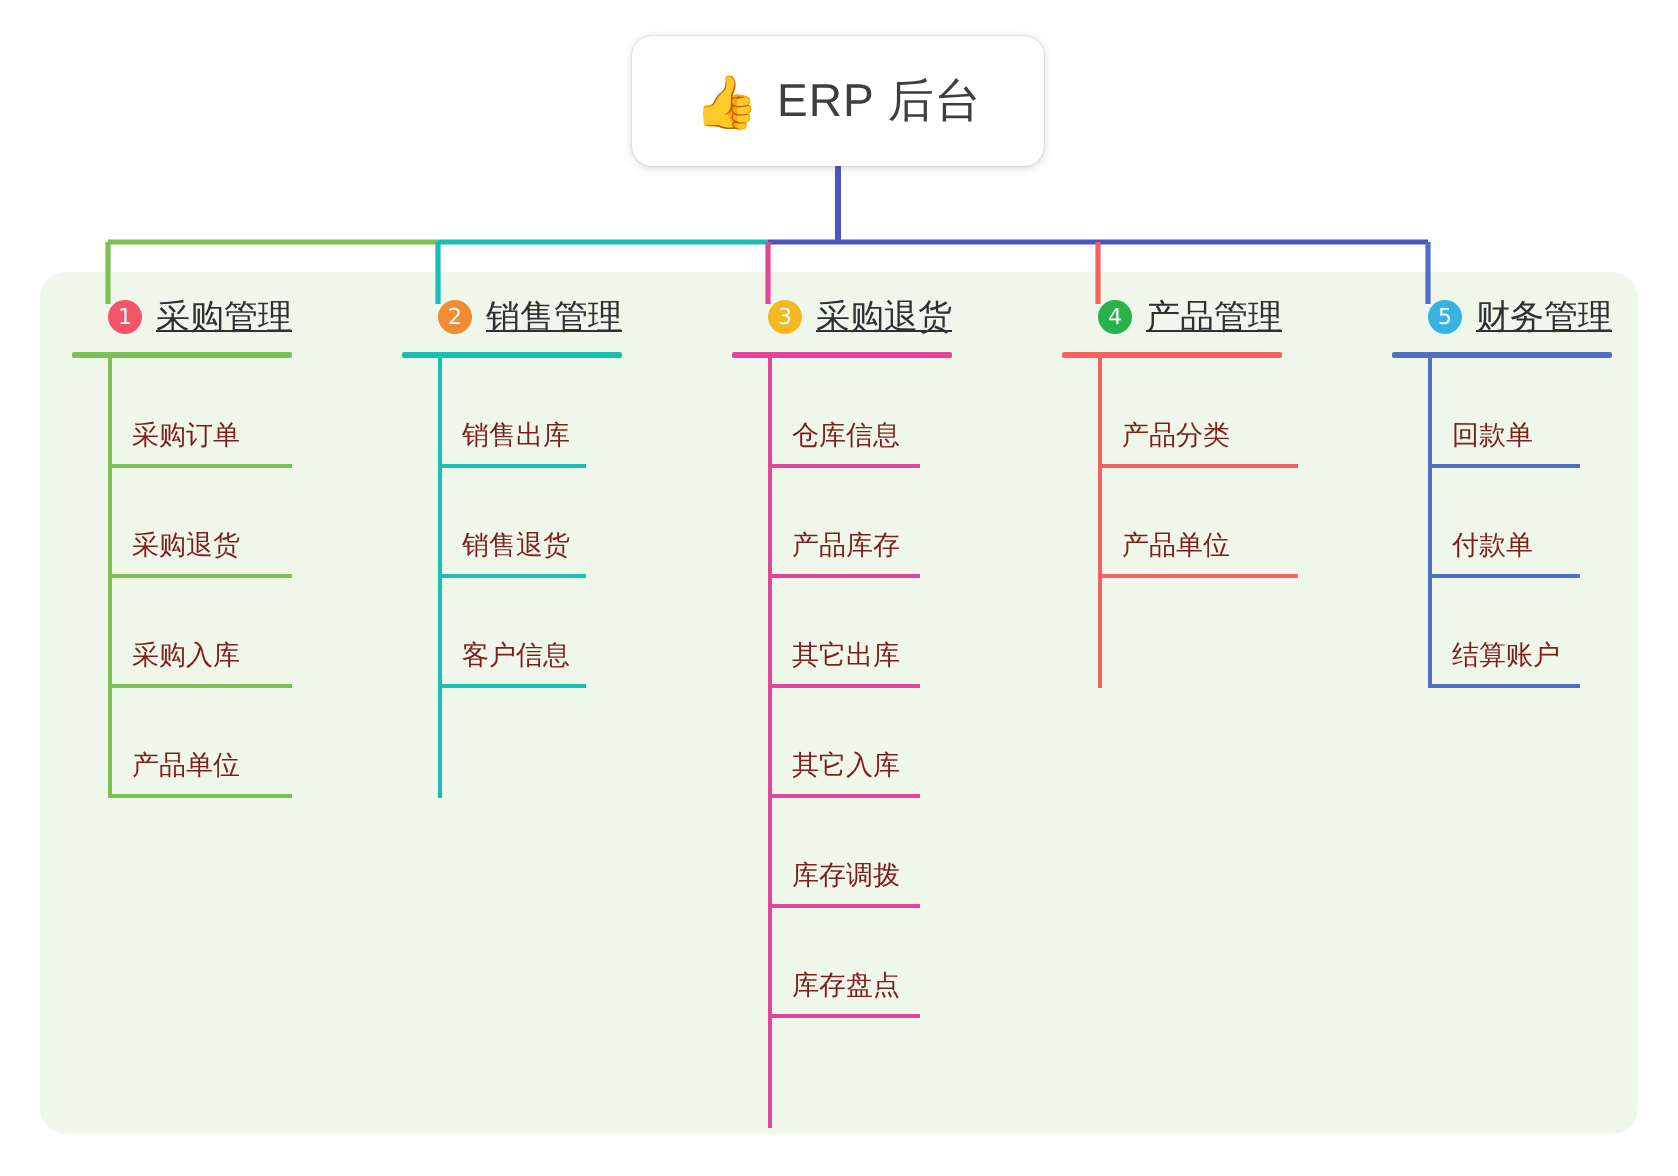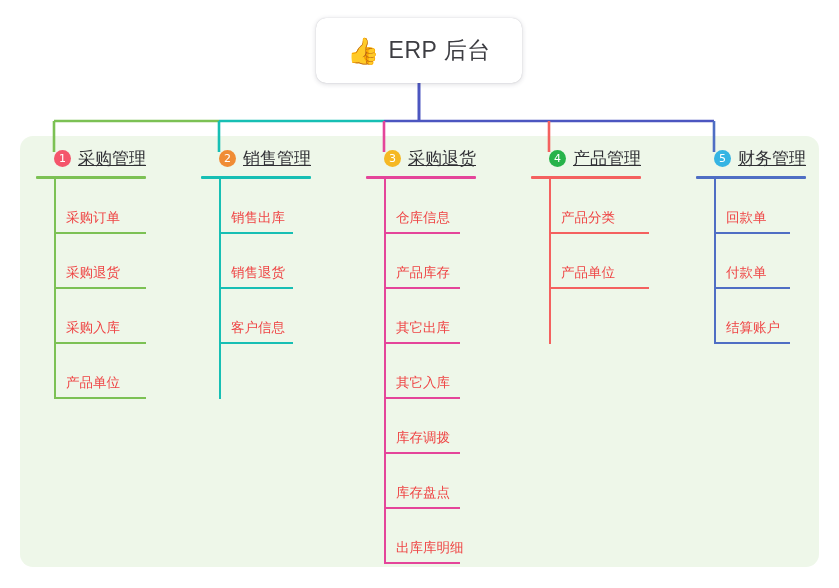--- a/index.html
+++ b/index.html
@@ -114,21 +114,21 @@
   .leaf {
     position: relative;
     height: 55px;
     box-sizing: border-box;
   }
   .leaf-label {
     position: absolute;
     left: 30px;
     bottom: 7px;
     font-size: 13.5px;
-    color: #ef4444;
+    color: #7f1d1d;
     white-space: nowrap;
   }
   .leaf-rule {
     position: absolute;
     left: 18px;
     bottom: 0;
     height: 1.6px;
   }
   .leaf-spine {
     position: absolute;
@@ -235,24 +235,20 @@
             <div class="leaf-rule" style="width: 76px; background: rgb(228, 69, 154);"></div>
           </div>
           <div class="leaf">
             <span class="leaf-label">库存调拨</span>
             <div class="leaf-rule" style="width: 76px; background: rgb(228, 69, 154);"></div>
           </div>
           <div class="leaf">
             <span class="leaf-label">库存盘点</span>
             <div class="leaf-rule" style="width: 76px; background: rgb(228, 69, 154);"></div>
           </div>
-          <div class="leaf">
-            <span class="leaf-label">出库库明细</span>
-            <div class="leaf-rule" style="width: 76px; background: rgb(228, 69, 154);"></div>
-          </div>
         </div>
       </div>
       <div class="column" style="left: 531px;">
         <div class="col-head">
           <span class="badge" style="background: rgb(39, 179, 74);">4</span>
           <span class="col-title">产品管理</span>
         </div>
         <div class="head-rule" style="width: 110px; background: rgb(244, 97, 95);"></div>
         <div class="leaves">
           <div class="leaf-spine" style="background: rgb(244, 97, 95); height: 165px;"></div>

